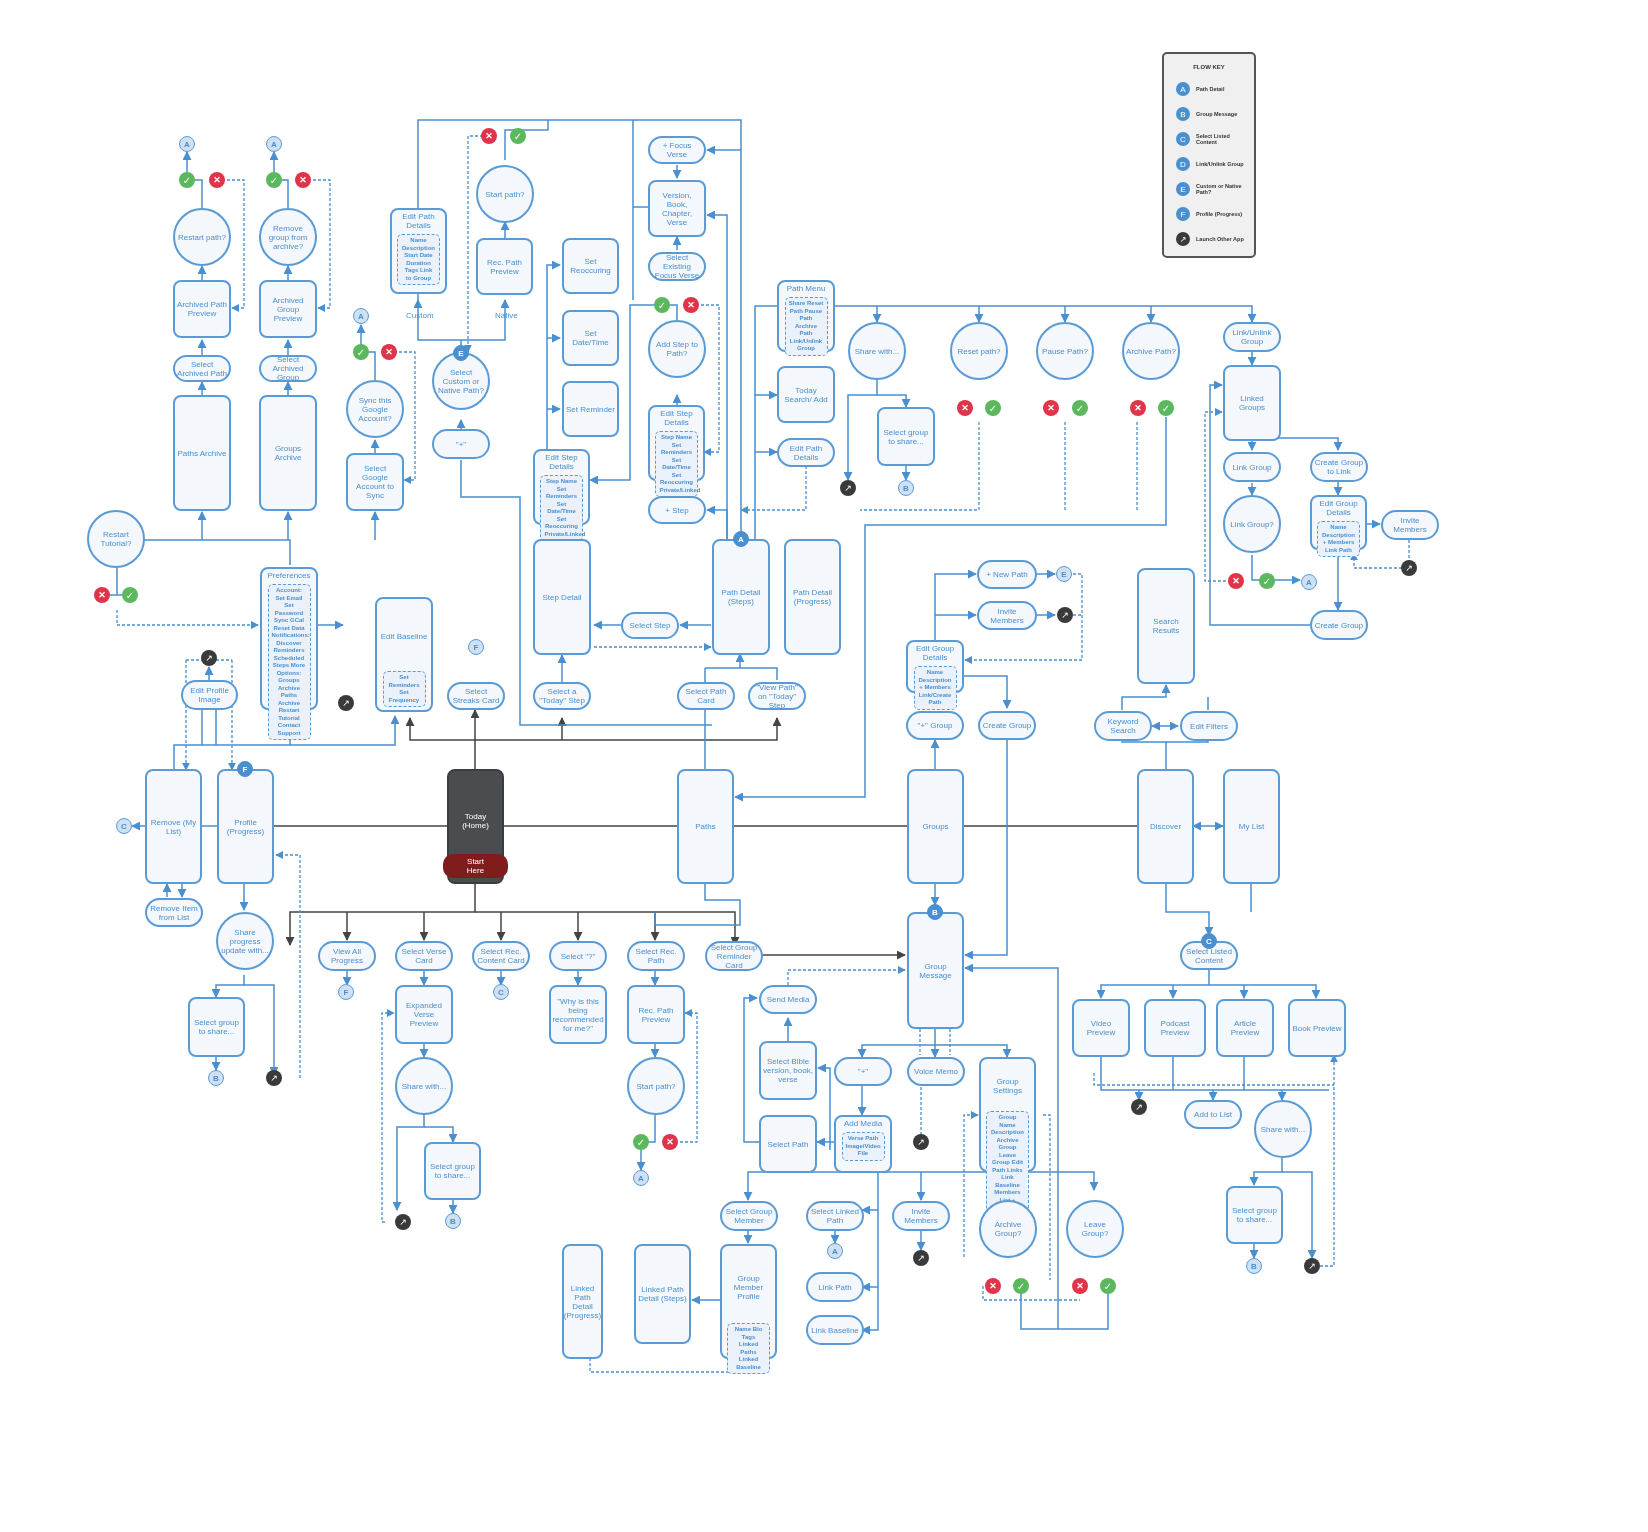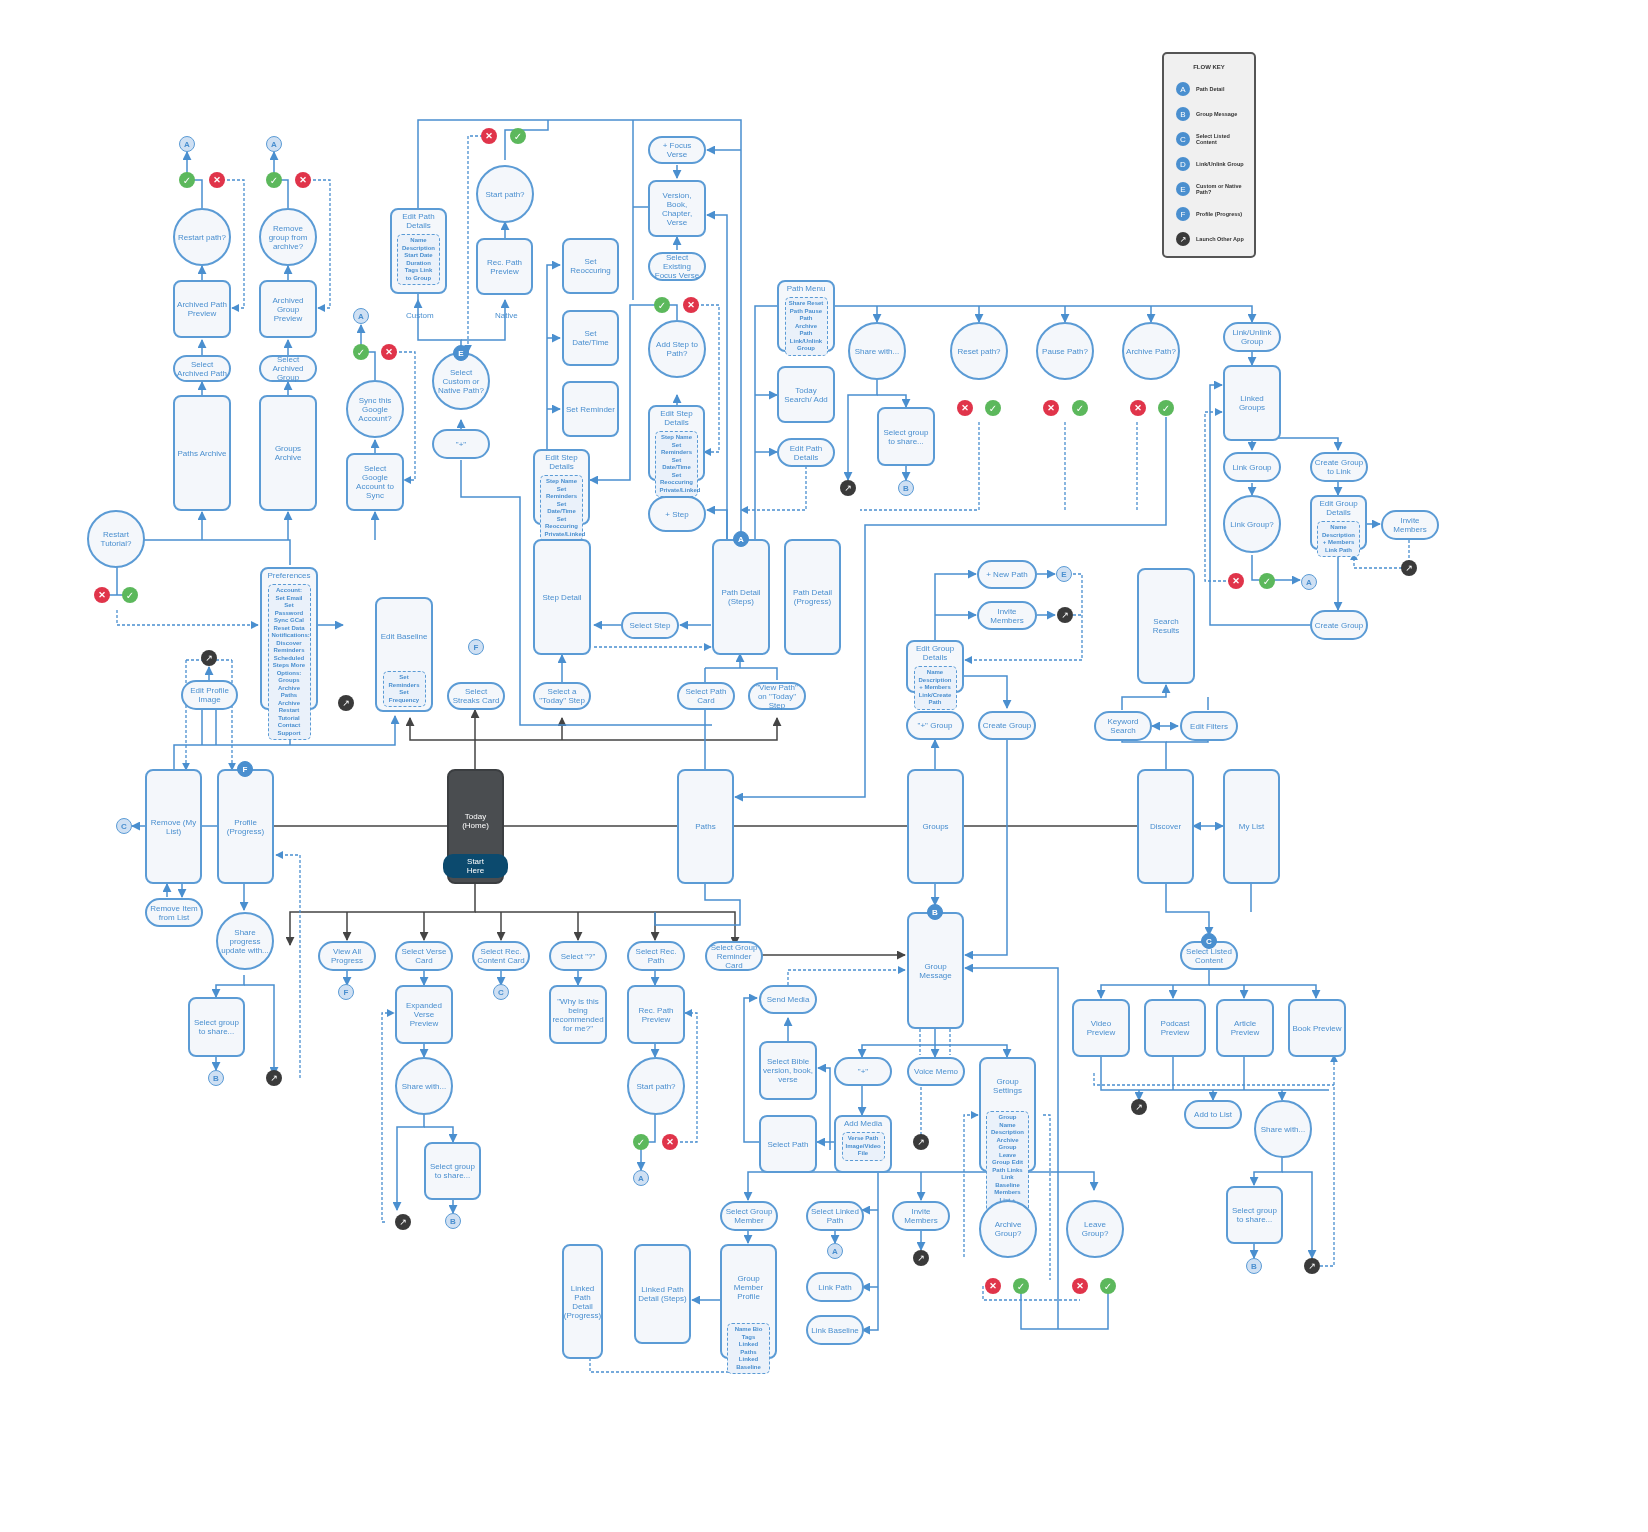--- a/index.html
+++ b/index.html
@@ -5,21 +5,21 @@
   html,body{margin:0;padding:0;background:#ffffff;}
   body{width:1648px;height:1532px;position:relative;overflow:hidden;font-family:"Liberation Sans",sans-serif;color:#4a8fcf;}
   #wires{position:absolute;left:0;top:0;width:1648px;height:1532px;pointer-events:none;}
   .node{position:absolute;box-sizing:border-box;border:2px solid #5b9bd5;background:#f4f7fb;display:flex;flex-direction:column;align-items:center;justify-content:center;text-align:center;font-size:8px;line-height:9px;color:#4a8fcf;padding:2px;}
   .screen{border-radius:8px;}
   .pill{border-radius:20px;}
   .circle{border-radius:50%;}
   .dark{background:#4a4d50;border-color:#3b3e41;color:#ffffff;}
   .inner{margin-top:4px;border:1.5px dashed #5b9bd5;border-radius:5px;background:#eaf1fa;padding:2px 3px;font-size:6px;line-height:7.5px;font-weight:bold;width:86%;box-sizing:border-box;}
   .ttl{display:block;}
-  .startbtn{margin-top:30px;background:#0c4a6e;color:#fff;border-radius:10px;padding:3px 24px;font-size:8px;}
+  .startbtn{margin-top:30px;background:#7f1d1d;color:#fff;border-radius:10px;padding:3px 24px;font-size:8px;}
   .badge{position:absolute;width:16px;height:16px;border-radius:50%;box-sizing:border-box;display:flex;align-items:center;justify-content:center;font-size:8px;font-weight:bold;}
   .b-light{background:#cfe0f3;border:1.5px solid #5b9bd5;color:#4a8fcf;}
   .b-solid{background:#4a8fcf;color:#fff;border:1.5px solid #4a8fcf;}
   .yes{position:absolute;width:16px;height:16px;border-radius:50%;background:#5cb85c;color:#fff;font-size:10px;display:flex;align-items:center;justify-content:center;}
   .no{position:absolute;width:16px;height:16px;border-radius:50%;background:#e0344a;color:#fff;font-size:9px;font-weight:bold;display:flex;align-items:center;justify-content:center;}
   .ext{position:absolute;width:16px;height:16px;border-radius:50%;background:#3a3a3a;color:#fff;font-size:9px;display:flex;align-items:center;justify-content:center;}
   .lbl{position:absolute;font-size:8px;color:#4a8fcf;}
   #key{position:absolute;left:1162px;top:52px;width:94px;height:206px;border:2px solid #555;border-radius:5px;background:#f0f0f0;box-sizing:border-box;}
   #key .kt{position:absolute;top:10px;left:0;width:100%;text-align:center;font-size:6px;font-weight:bold;color:#333;}
   #key .row{position:absolute;left:12px;display:flex;align-items:center;}
@@ -312,21 +312,21 @@
   <div class="inner">Step Name Set Reminders Set Date/Time Set Reoccuring Private/Linked</div>
 </div>
 <div class="node pill" style="left:648px;top:136px;width:58px;height:28px">+ Focus Verse</div>
 <div class="node screen" style="left:648px;top:180px;width:58px;height:57px">Version, Book, Chapter, Verse</div>
 <div class="node pill" style="left:648px;top:252px;width:58px;height:29px">Select Existing Focus Verse</div>
 <div class="node circle" style="left:648px;top:320px;width:58px;height:58px">Add Step to Path?</div>
 <div class="node screen" style="left:648px;top:405px;width:57px;height:76px;justify-content:flex-start">
   <span class="ttl">Edit Step Details</span>
   <div class="inner">Step Name Set Reminders Set Date/Time Set Reoccuring Private/Linked</div>
 </div>
-<div class="node pill" style="left:648px;top:496px;width:58px;height:36px">+ Step</div>
+<div class="node pill" style="left:648px;top:496px;width:58px;height:28px">+ Step</div>
 <div class="node screen" style="left:533px;top:539px;width:58px;height:116px">Step Detail</div>
 <div class="node pill" style="left:621px;top:612px;width:58px;height:27px">Select Step</div>
 <div class="node screen" style="left:712px;top:539px;width:58px;height:116px">Path Detail (Steps)</div>
 <div class="node screen" style="left:784px;top:539px;width:57px;height:116px">Path Detail (Progress)</div>
 <div class="node pill" style="left:447px;top:682px;width:58px;height:28px">Select Streaks Card</div>
 <div class="node pill" style="left:533px;top:682px;width:58px;height:28px">Select a "Today" Step</div>
 <div class="node pill" style="left:677px;top:682px;width:58px;height:28px">Select Path Card</div>
 <div class="node pill" style="left:748px;top:682px;width:58px;height:28px">"View Path" on "Today" Step</div>
 
 <div class="node screen" style="left:777px;top:280px;width:58px;height:72px;justify-content:space-between">

